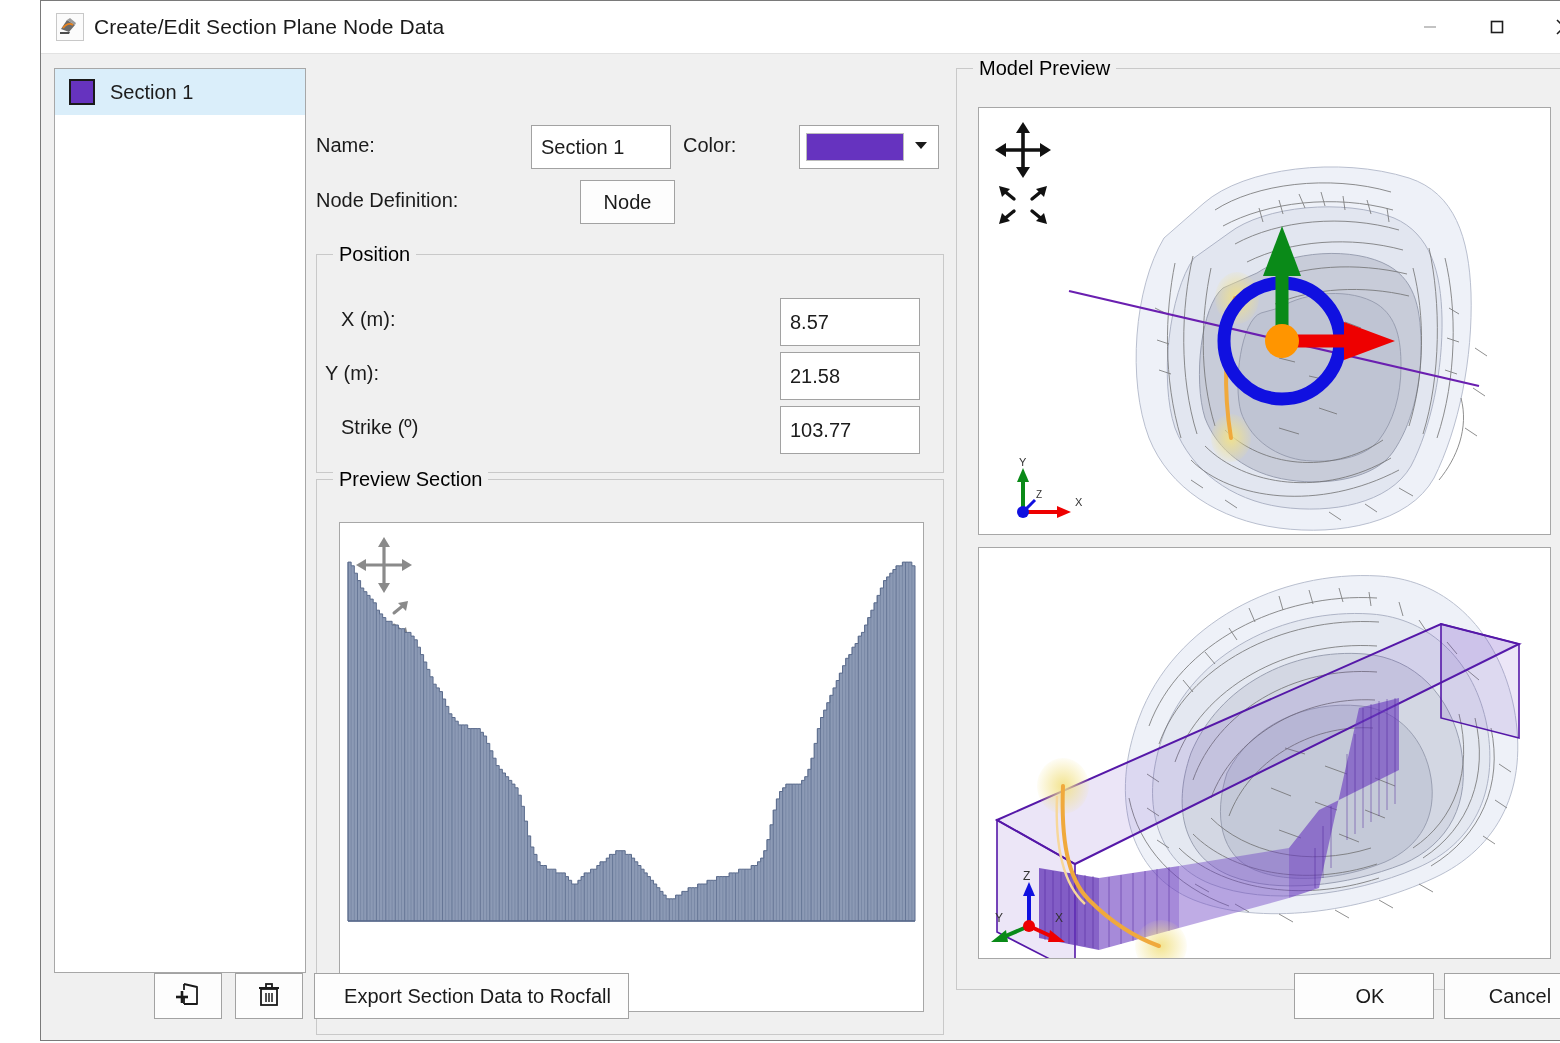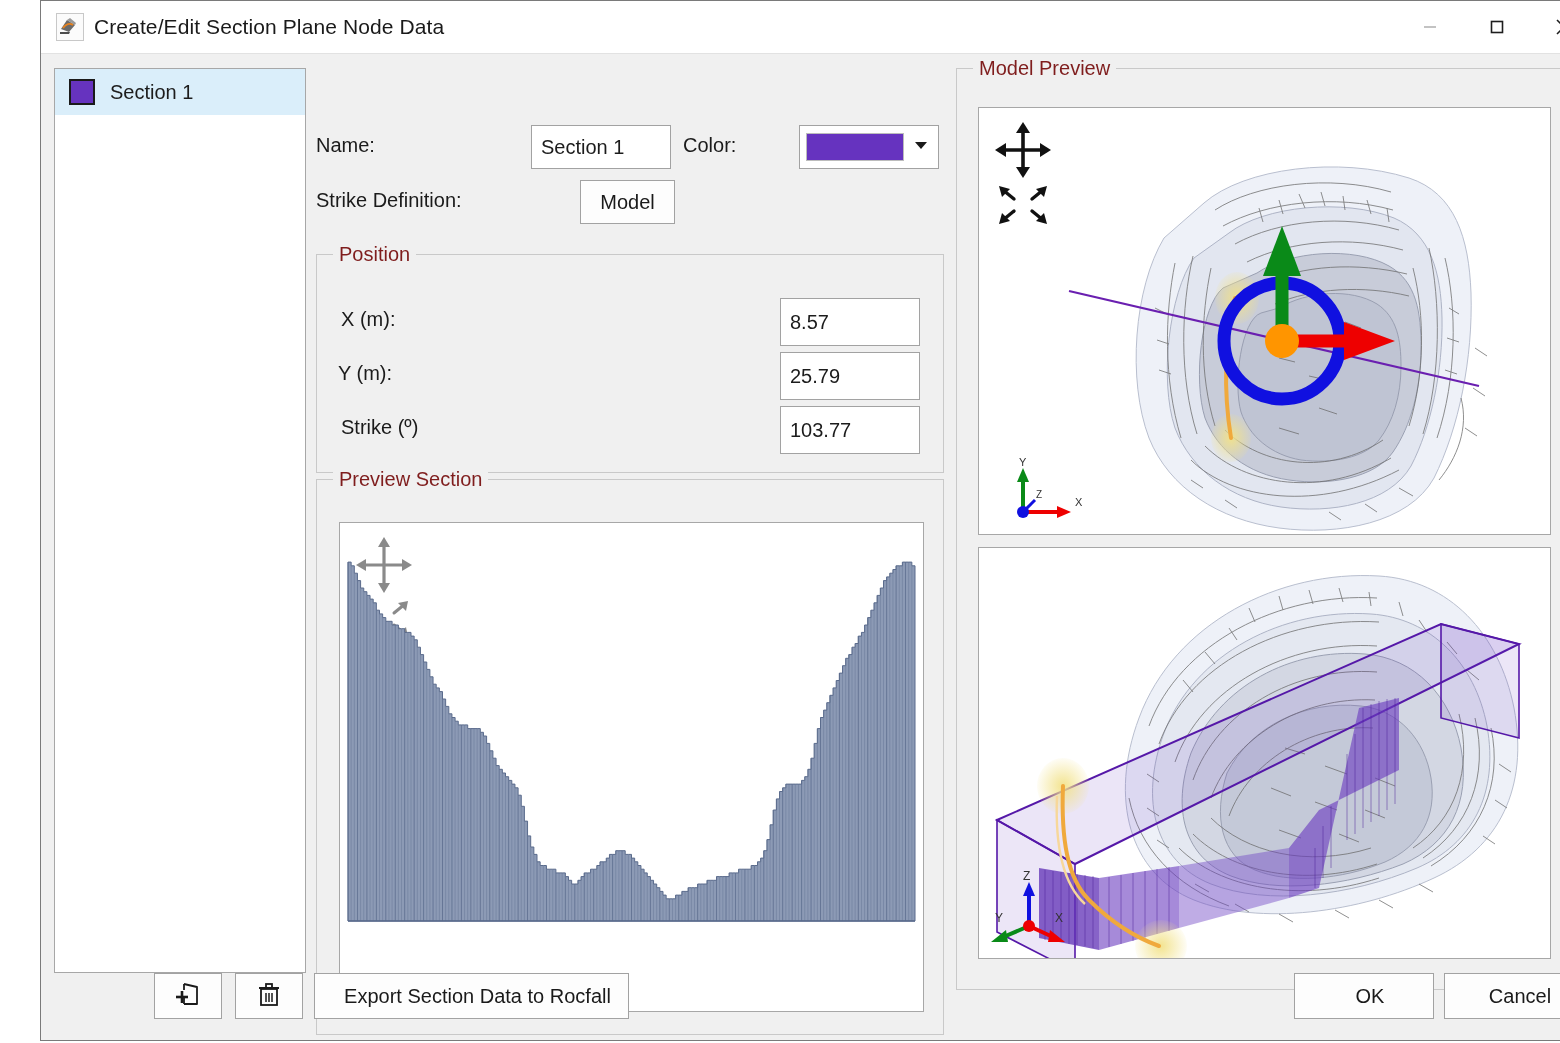--- a/index.html
+++ b/index.html
@@ -122,21 +122,21 @@
   
   .group {
     position: absolute;
     border: 1px solid #c9c9c9;
     box-sizing: border-box;
   }
   .group-title {
     position: absolute; top: -12px; left: 16px;
     background: #f0f0f0;
     padding: 0 6px;
-    font-size: 20px; color: #7f1d1d;
+    font-size: 20px; color: #000000;
     white-space: nowrap;
   }
   #group-position { left: 2px; top: 186px; width: 628px; height: 219px; }
   #group-preview  { left: 2px; top: 411px; width: 628px; height: 556px; }
   .pos-row-label { position: absolute; font-size: 20px; color: #1b1b1b; }
   .pos-input {
     position: absolute; left: 463px;
     width: 140px; height: 48px;
   }
   .preview-canvas {
@@ -240,31 +240,31 @@
       <div class="lbl color-label">Color:</div>
       <div class="color-box">
         <div class="color-swatch" id="picker-swatch" style="background: rgb(102, 51, 191);"></div>
         <div class="color-arrow">
           <svg width="18" height="18" viewBox="0 0 18 18">
               <polygon points="3,6 15,6 9,13" fill="#1a1a1a"></polygon>
             </svg>
         </div>
       </div>
 
-      <div class="lbl plane-label">Strike Definition:</div>
-      <div class="btn draw-btn">Model</div>
+      <div class="lbl plane-label">Node Definition:</div>
+      <div class="btn draw-btn">Node</div>
 
       <div class="group" id="group-position">
         <div class="group-title">Position</div>
 
         <div class="pos-row-label" style="left:24px; top:53px;">X (m):</div>
         <div class="field pos-input" style="top:43px;">8.57</div>
 
-        <div class="pos-row-label" style="left:21px; top:107px;">Y (m):</div>
-        <div class="field pos-input" style="top:97px;">25.79</div>
+        <div class="pos-row-label" style="left:8px; top:107px;">Y (m):</div>
+        <div class="field pos-input" style="top:97px;">21.58</div>
 
         <div class="pos-row-label" style="left:24px; top:161px;">Strike (º)</div>
         <div class="field pos-input" style="top:151px;">103.77</div>
       </div>
 
       <div class="group" id="group-preview">
         <div class="group-title">Preview Section</div>
 
         <div class="preview-canvas">
 

